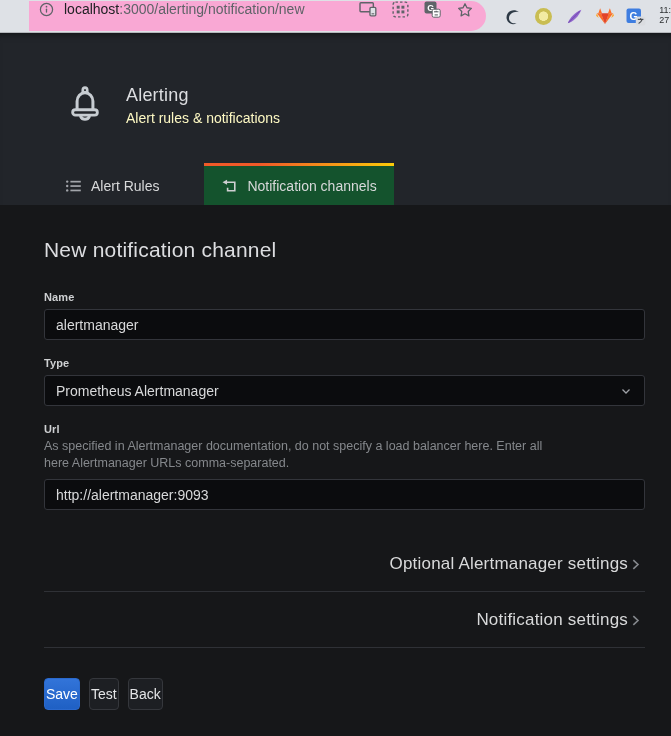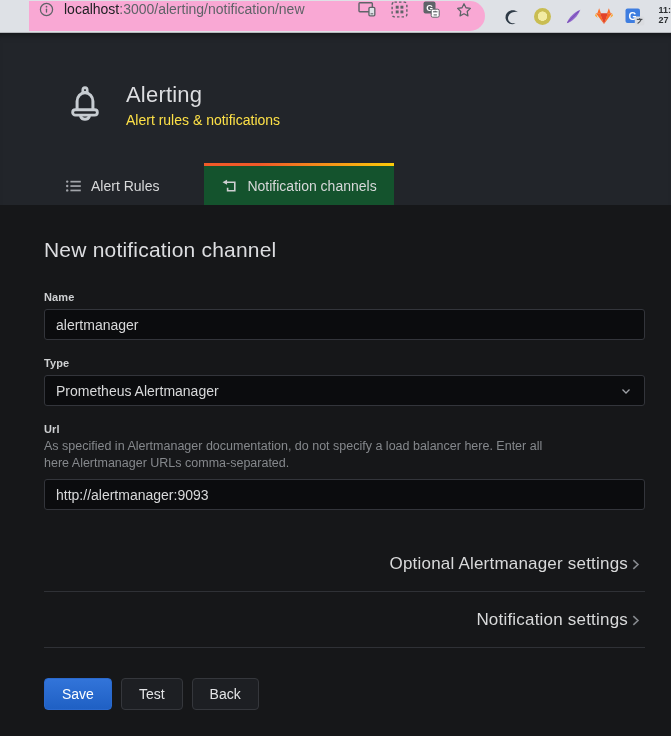--- a/index.html
+++ b/index.html
@@ -26,34 +26,34 @@
     white-space:nowrap; overflow:hidden;
   }
   .omnibox .url .path { color:#5f6368; }
   .pill-icon { display:flex; align-items:center; margin-left:15px; flex:none; }
   .ext-area { display:flex; align-items:center; gap:11px; margin-left:16px; }
   .ext-icon { display:flex; align-items:center; justify-content:center; width:20px; height:20px; flex:none; }
   .yellow-dot {
     width:17px; height:17px; border-radius:50%;
     background:radial-gradient(circle at 50% 48%, #f2eba2 0 37%, #c9bd52 40% 100%);
   }
-  .clock { font-size:9px; line-height:1.1; color:#2b2e31; font-weight:700; margin-left:2px; }
+  .clock { font-size:9px; line-height:1.1; color:#2b2e31; font-weight:400; margin-left:2px; }
 
   
   .page-header {
     background:#22252a;
     box-shadow: inset 0 7px 7px -6px rgba(0,0,0,0.55);
   }
   .header-main {
     height:130px; display:flex; align-items:center;
     padding:14px 0 0 66px;
   }
   .bell-wrap { margin-right:22px; display:flex; }
-  .header-titles .title { font-size:22px; color:#dcdde0; font-weight:400; letter-spacing:0.2px; }
-  .header-titles .subtitle { font-size:14px; color:#fde047; margin-top:4px; }
+  .header-titles .title { font-size:18px; color:#dcdde0; font-weight:400; letter-spacing:0.2px; }
+  .header-titles .subtitle { font-size:14px; color:#fef9c3; margin-top:4px; }
 
   .tabs { display:flex; padding-left:48px; height:42px; align-items:stretch;gap:28px; }
   .tab {
     display:flex; align-items:center; gap:9px; padding:0 17px;
     font-size:14px; color:#d8d9da; cursor:pointer;
     border-top:3px solid transparent;
   }
   .tab.active {
     background:#14532d;
     border-image: linear-gradient(90deg, #f05a28 30%, #fbca0a 99%) 1;
@@ -87,21 +87,21 @@
     font-size:12.5px; color:#85888c; line-height:1.32; margin:3px 0 8px 0;
   }
   .sections { margin-top:26px; }
   .section-row {
     display:flex; align-items:center; justify-content:flex-end;
     padding:18px 2px 17px 0; border-bottom:1px solid #2f3136;
     font-size:17px; color:#d8d9da; cursor:pointer; letter-spacing:0.2px;
   }
   .buttons { margin-top:30px; display:flex; gap:9px; }
   .btn {
-    height:32px; padding:0 17px; border-radius:4px; font-size:14px;
+    height:32px; padding:0 1px; border-radius:4px; font-size:14px;
     font-weight:500; display:flex; align-items:center; cursor:pointer;
     font-family:"Liberation Sans", sans-serif;
     border:1px solid transparent; color:#e3e4e6;
   }
   .btn-primary { background:linear-gradient(180deg,#3274d9,#1f60c4); color:#ffffff; border-color:#2a69cd; }
   .btn-inverse { background:#1d1f23; border-color:#35373c; }
 </style>
 </head>
 <body>
 

